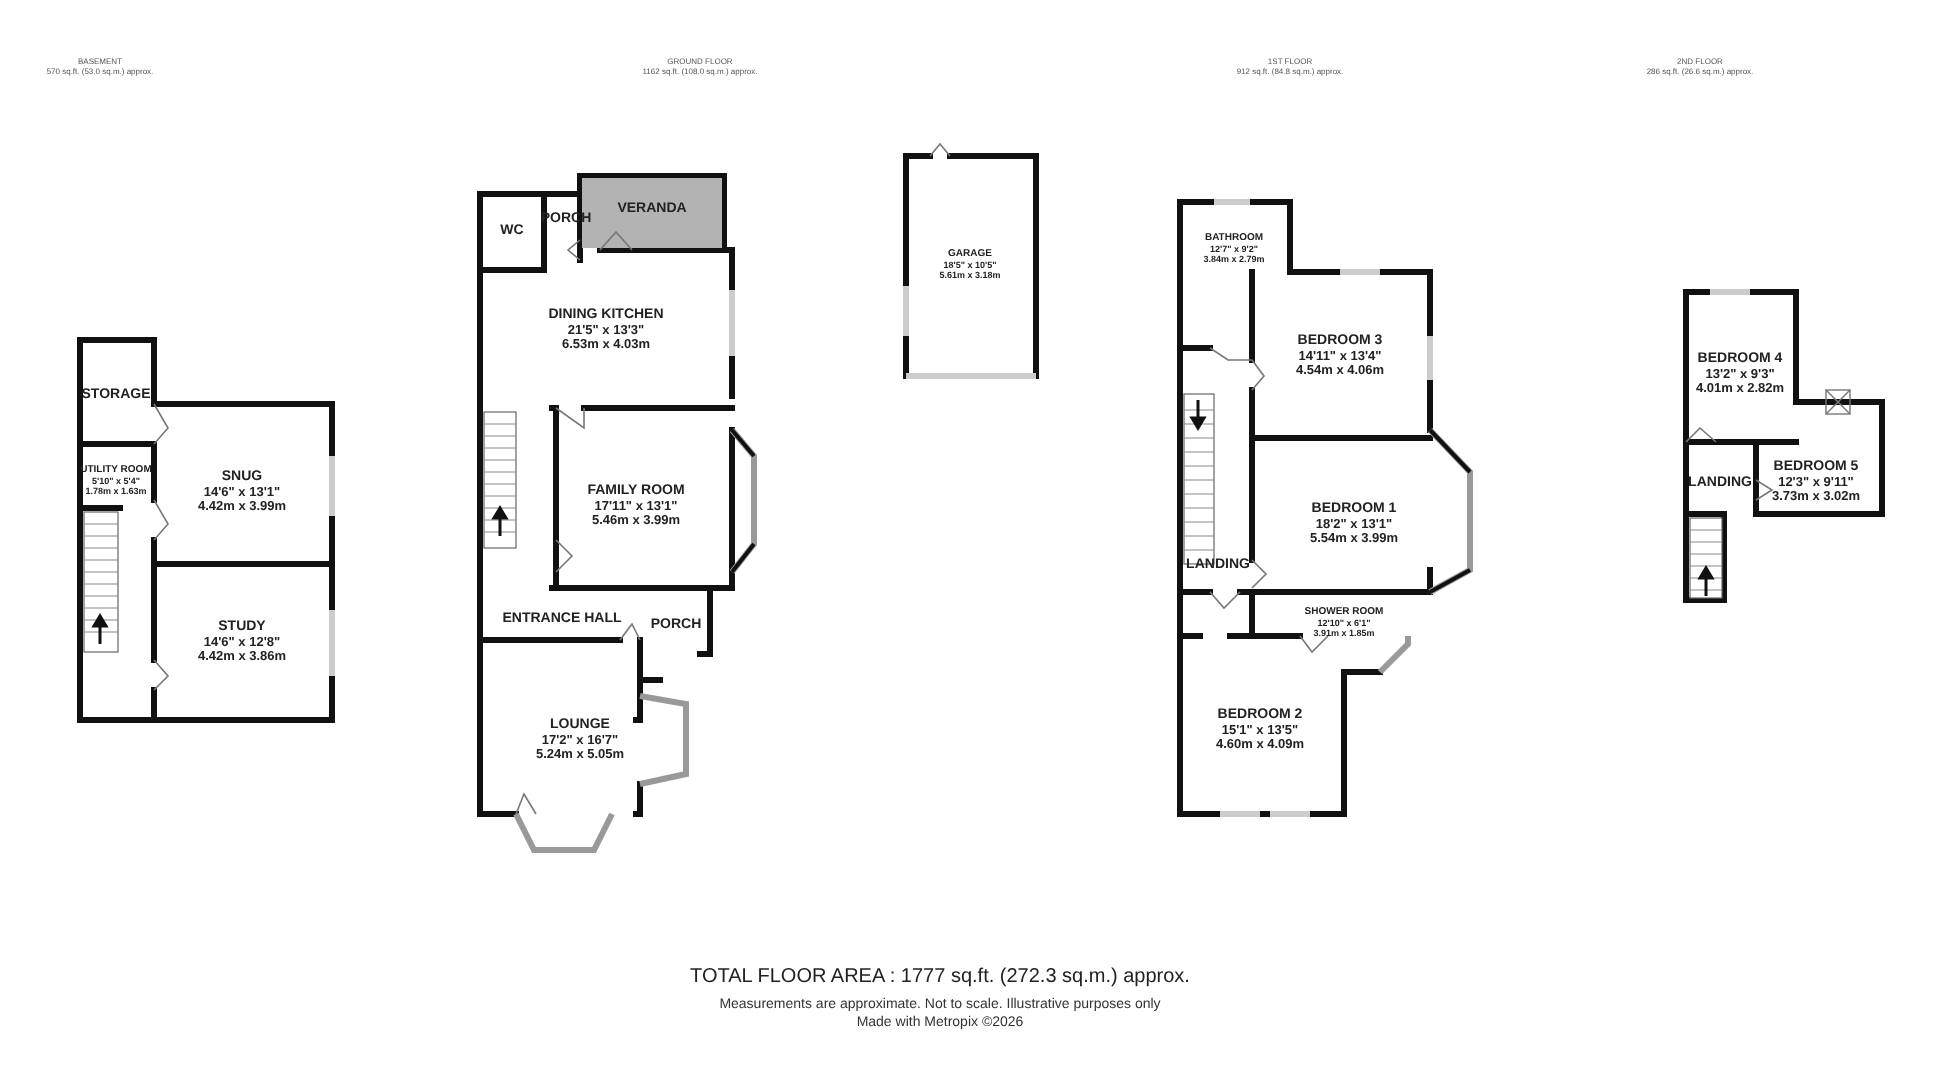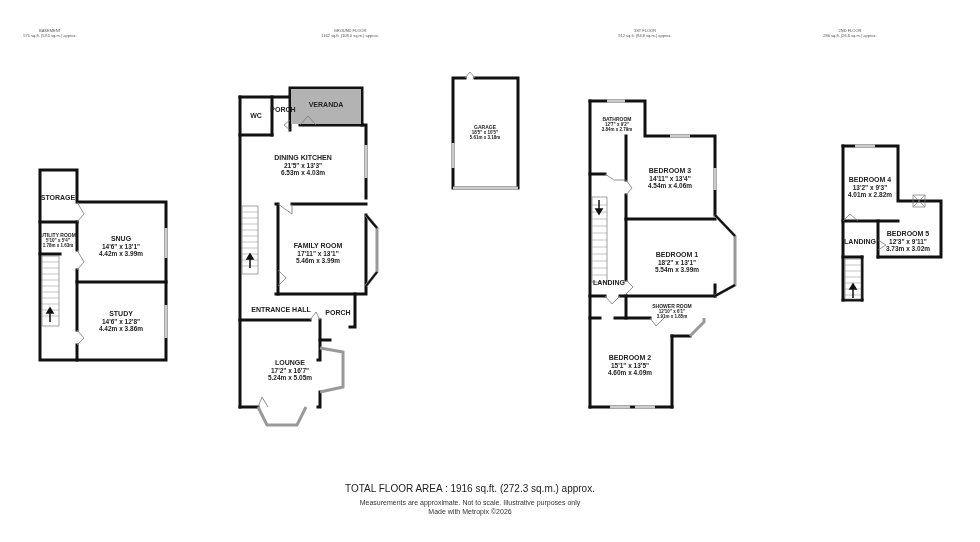--- a/index.html
+++ b/index.html
@@ -316,16 +316,16 @@
 <div class="lbl" style="left:860px;top:238px;">
   <div class="n">LANDING</div>
 </div>
 <div class="lbl" style="left:908px;top:230px;">
   <div class="n">BEDROOM 5</div>
   <div class="d">12'3" x 9'11"</div>
   <div class="d">3.73m x 3.02m</div>
 </div>
 
 <div class="footer" style="top:483px;">
-  <div class="total">TOTAL FLOOR AREA : 1916 sq.ft. (272.3 sq.m.) approx.</div>
+  <div class="total">TOTAL FLOOR AREA : 1777 sq.ft. (272.3 sq.m.) approx.</div>
   <div class="note" style="margin-top:4px;">Measurements are approximate.  Not to scale.  Illustrative purposes only</div>
   <div class="note">Made with Metropix ©2026</div>
 </div>
 
 </body></html>

